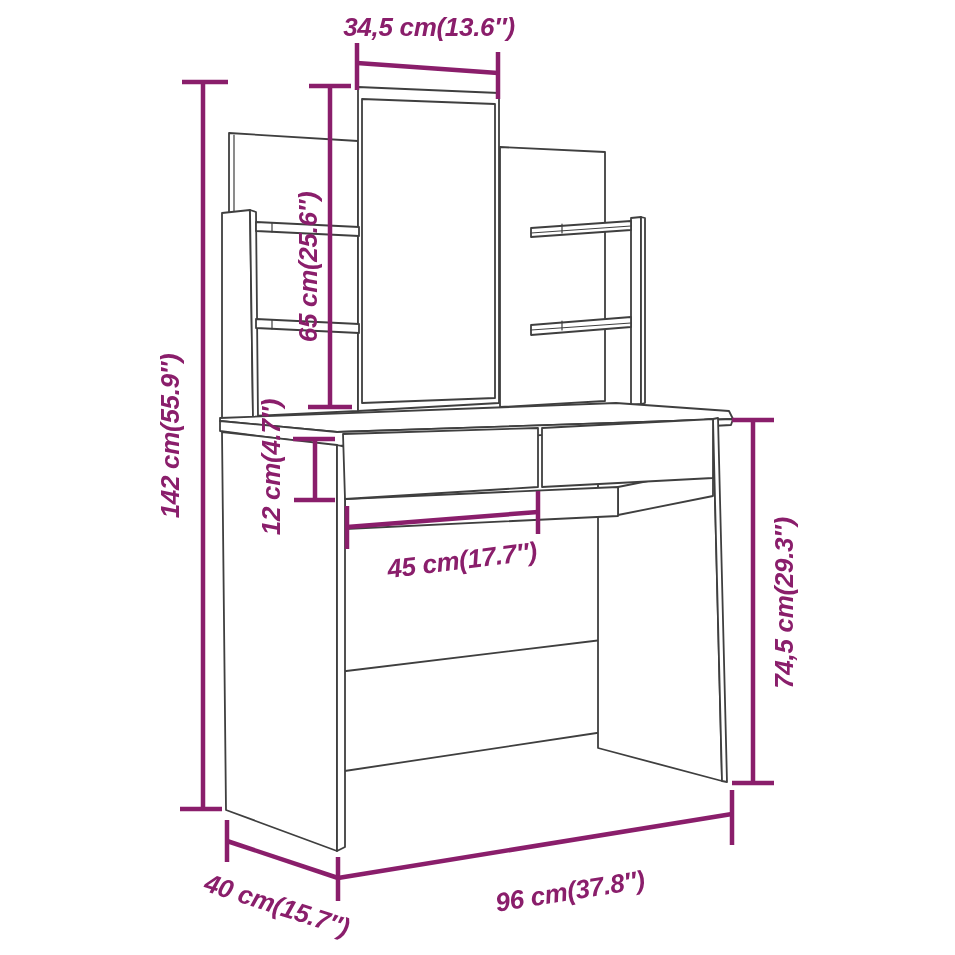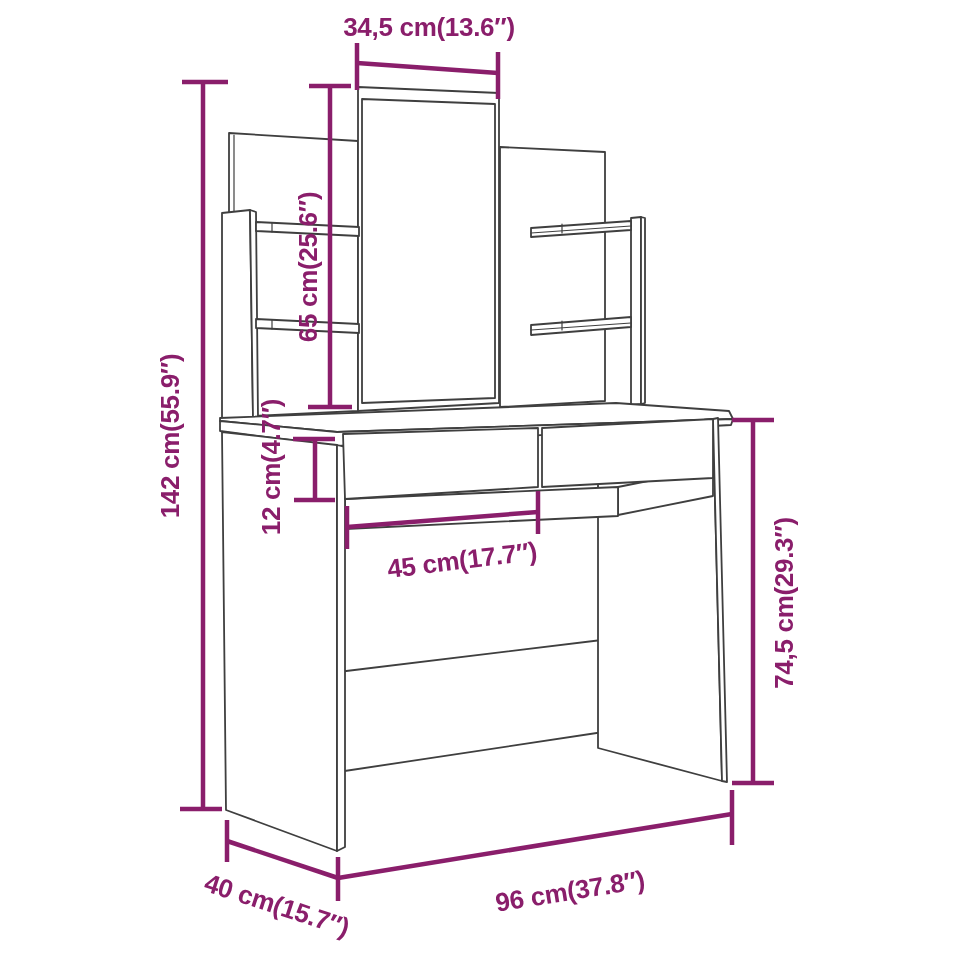--- a/index.html
+++ b/index.html
@@ -1,17 +1,17 @@
 <!DOCTYPE html>
 <html><head>
 <meta charset="utf-8">
 <style>
   html,body{margin:0;padding:0;background:#ffffff;}
   .stage{position:relative;width:955px;height:955px;background:#ffffff;overflow:hidden;
-         font-family:"Liberation Sans",sans-serif;}
+         font-family:"Liberation Sans",sans-serif;font-style:italic;}
   svg{position:absolute;left:0;top:0;}
   .dim-label{font-family:"Liberation Sans","DejaVu Sans",sans-serif;
              font-weight:700;font-size:26px;letter-spacing:-0.3px;fill:#8A1E6B;}
   .furn{stroke:#3F3F3F;stroke-width:1.8;stroke-linejoin:round;stroke-linecap:round;fill:none;}
   .furn-solid{stroke:#3F3F3F;stroke-width:1.8;stroke-linejoin:round;stroke-linecap:round;fill:#ffffff;}
   .furn-thin{stroke:#3F3F3F;stroke-width:1.2;stroke-linecap:round;fill:none;}
   .dim{stroke:#8A1E6B;stroke-width:4.5;stroke-linecap:butt;fill:none;}
 </style>
 </head>
 <body>

